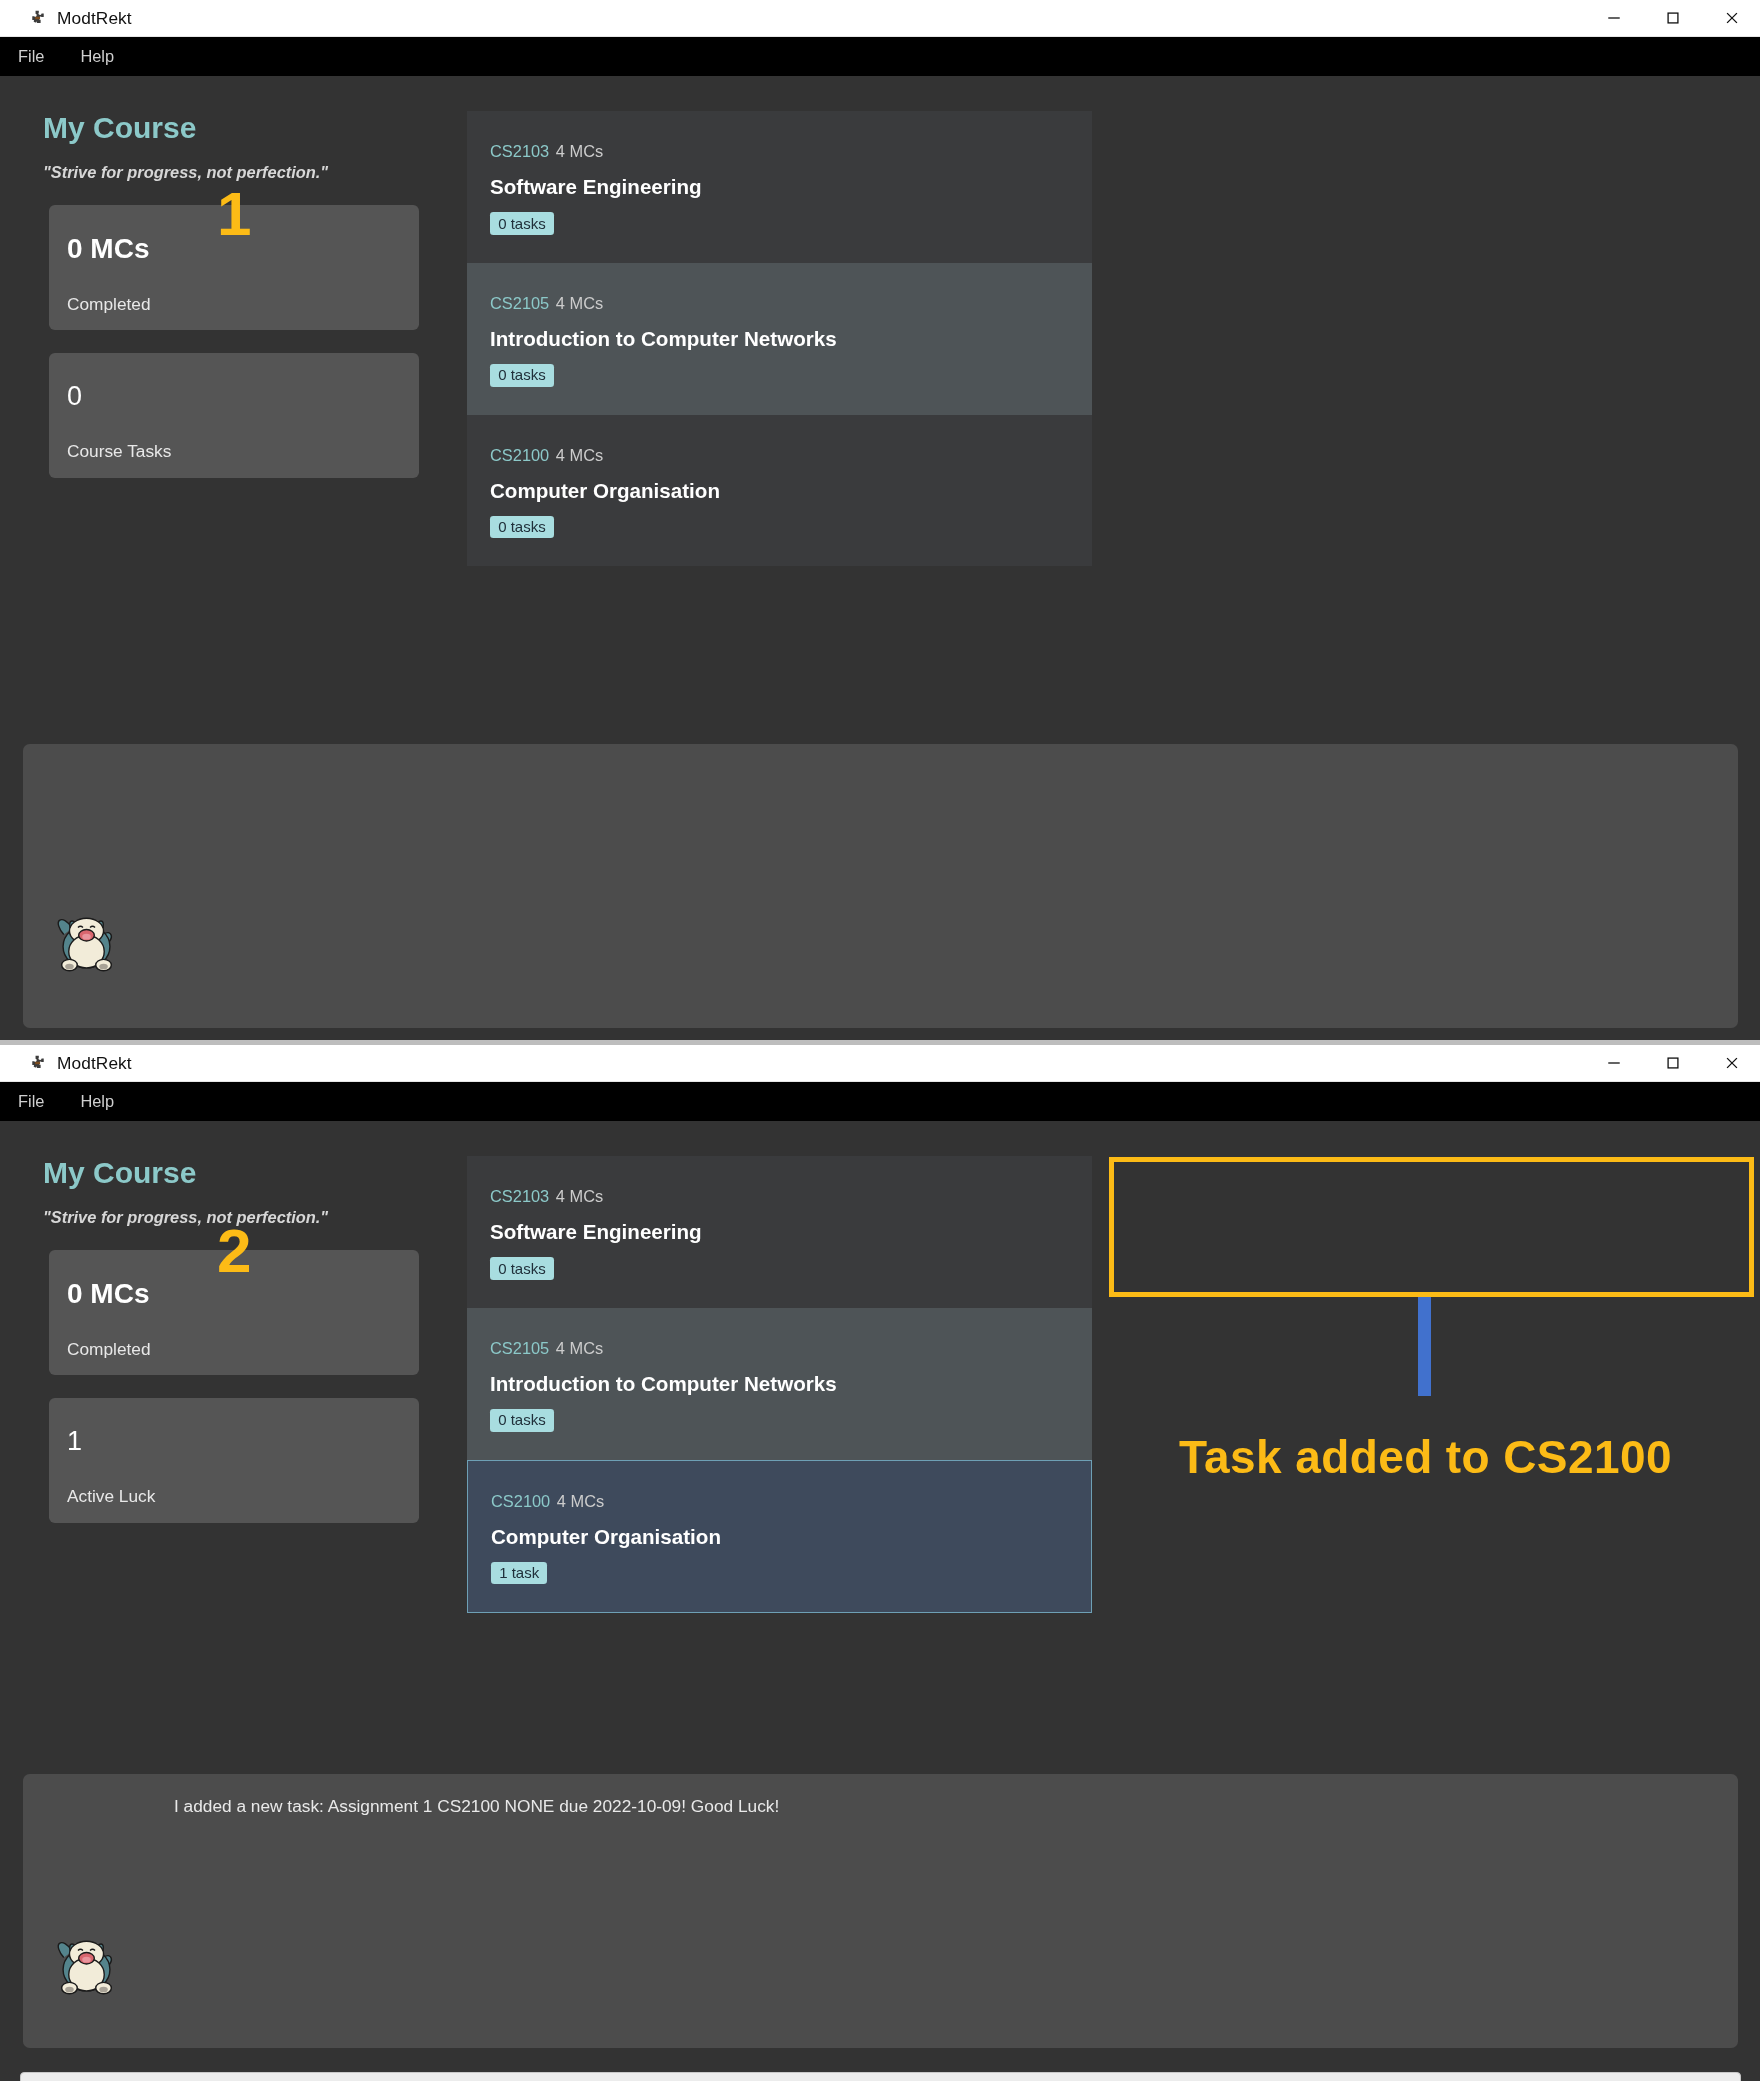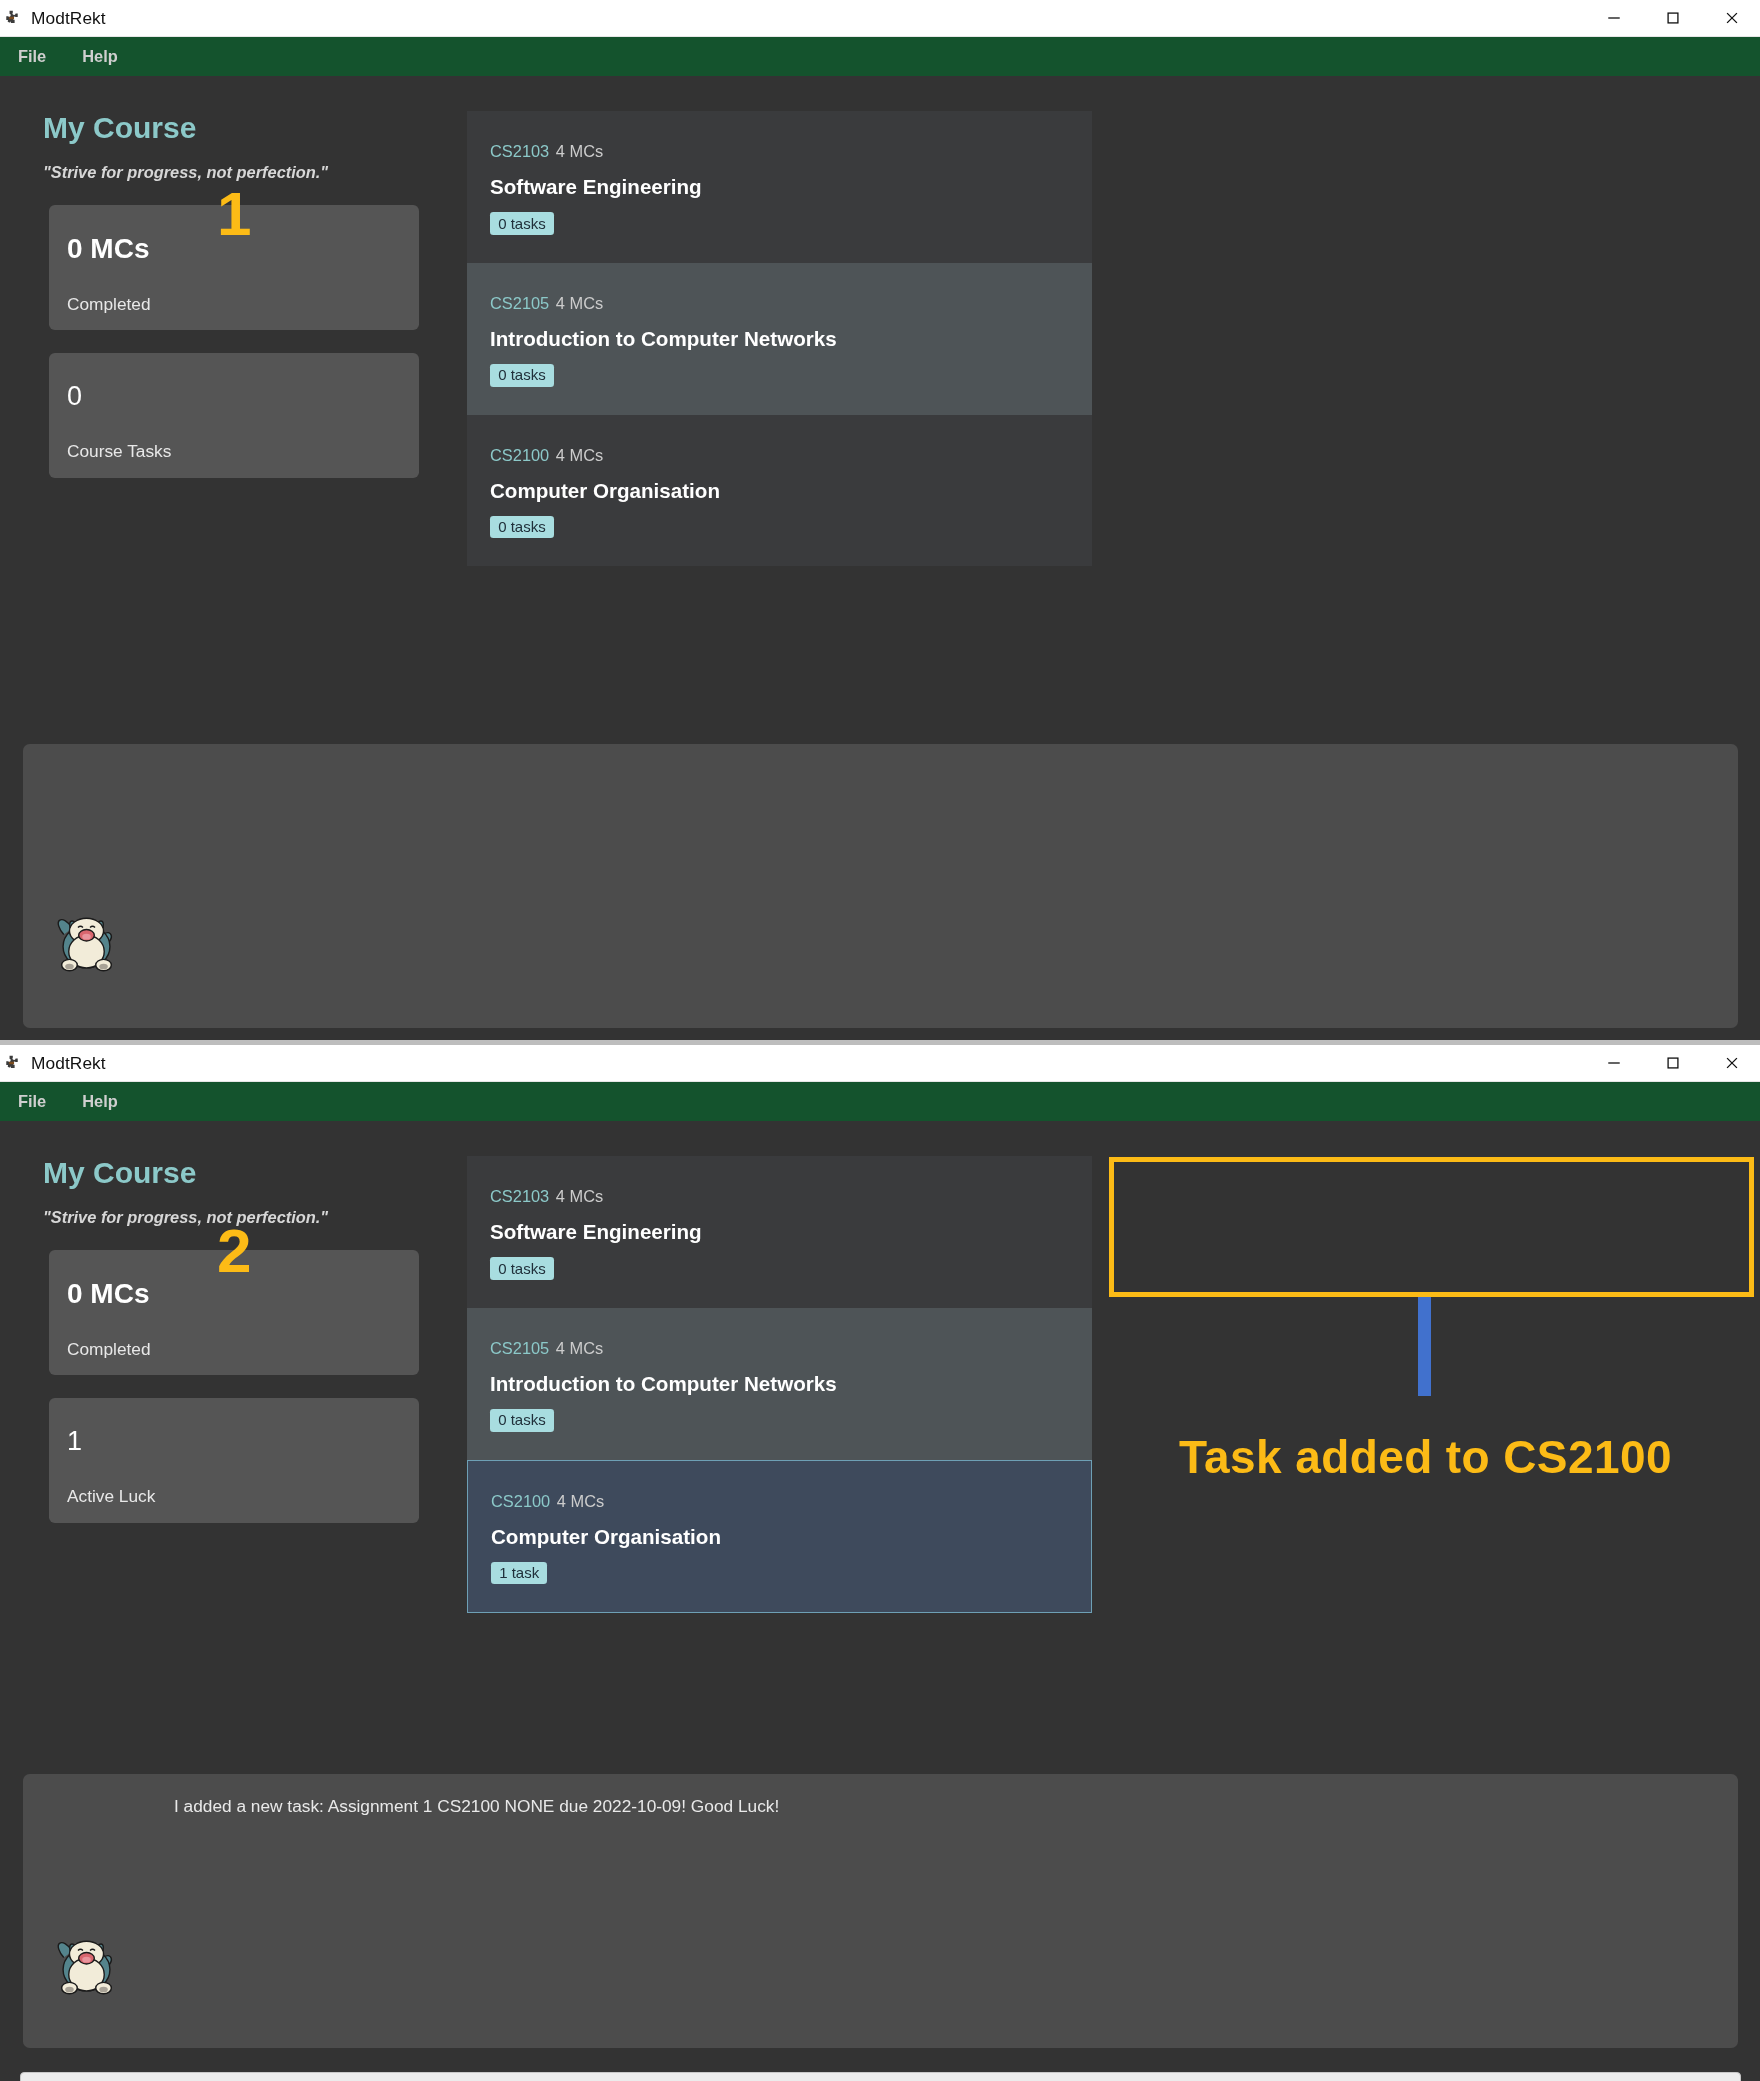--- a/index.html
+++ b/index.html
@@ -10,31 +10,31 @@
     overflow:hidden;
   }
   .screen { position:relative; width:1761px; height:2082px; }
 
   
   .window { position:absolute; left:0; width:1761px; background:#333333; overflow:hidden; }
   .titlebar {
     height:37px; background:#ffffff; display:flex; align-items:center;
     border-bottom:0.8px solid #e6e6e6;
   }
-  .titlebar-left { display:flex; align-items:center; gap:10px; padding-left:3px; flex:1; }
+  .titlebar-left { display:flex; align-items:center; gap:10px; padding-left:29px; flex:1; }
   .app-icon { width:18px; height:18px; position:relative; flex:none; }
   .title-text { font-size:17.3px; color:#111; letter-spacing:0.1px; }
   .winbtns { display:flex; height:37px; }
   .winbtn {
     width:59px; height:37px; display:flex; align-items:center; justify-content:center;
     color:#111;
   }
   .winbtn svg { display:block; }
 
-  .menubar { height:39px; background:#14532d; display:flex; align-items:center; padding-left:18px; gap:36px;font-weight:bold; }
+  .menubar { height:39px; background:#000000; display:flex; align-items:center; padding-left:18px; gap:36px; }
   .menu-item { font-size:16.4px; color:#cfcfcf; }
 
   
   .content { position:relative; background:#333333; }
   .col-left  { position:absolute; left:0;    top:0; width:467px;  }
   .col-mid   { position:absolute; left:467px;top:0; width:625px;  }
   .col-right { position:absolute; left:1112px;top:0; right:0;     }
 
   .my-course {
     color:#8cc9c9; font-size:30px; font-weight:600;

